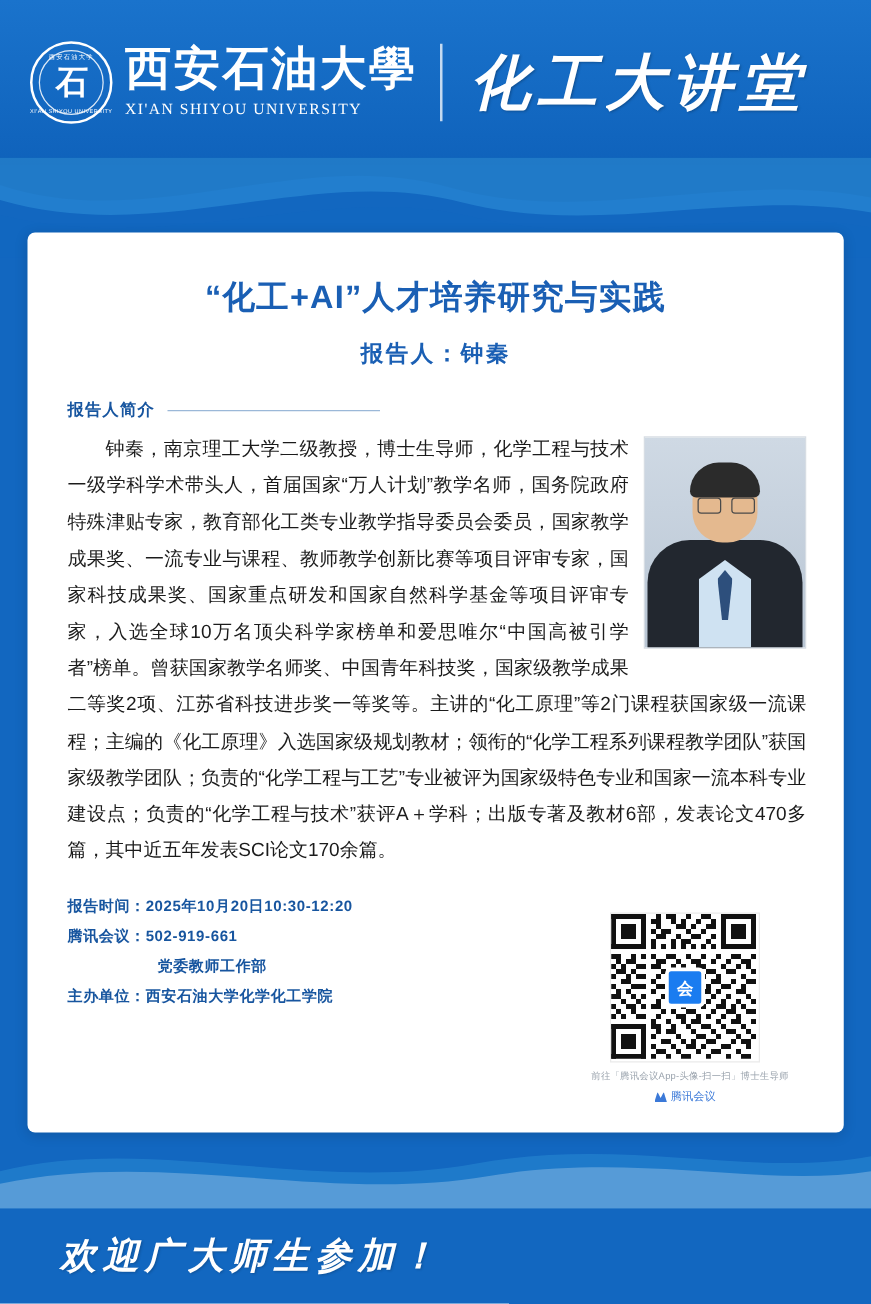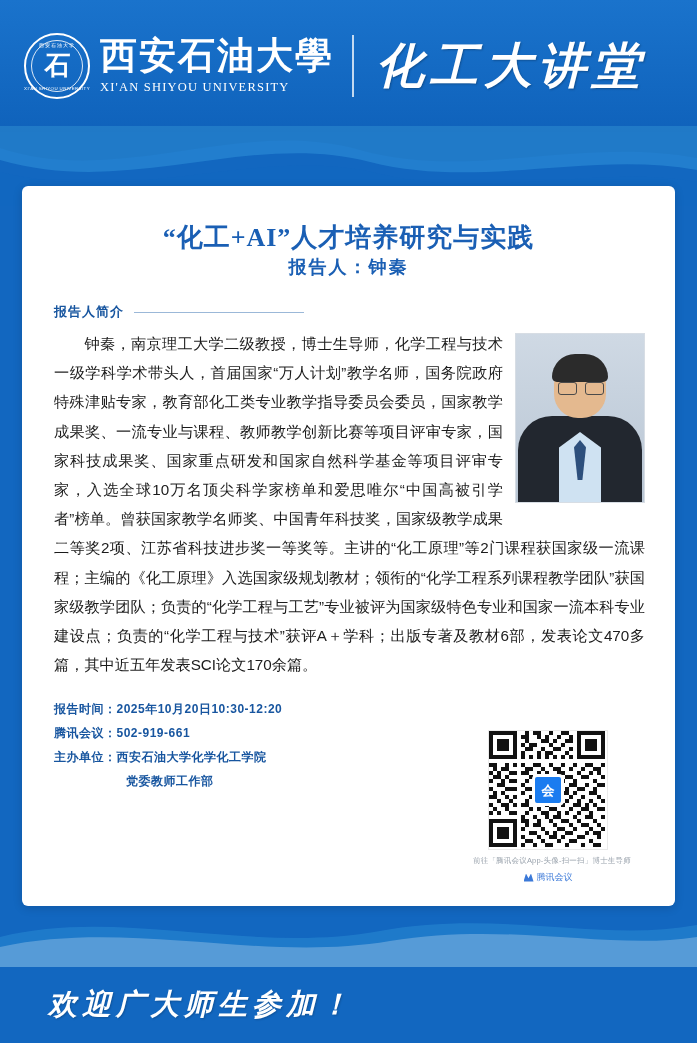--- a/index.html
+++ b/index.html
@@ -135,29 +135,29 @@
     border-radius: 6px;
     box-shadow: 0 2px 10px rgba(0,0,0,0.15);
   }
   .talk-title {
     text-align: center;
     color: #1a5fb4;
     font-size: 26px;
     font-weight: bold;
     letter-spacing: 1px;
     margin-top: 34px;
-    font-family: Liberation Serif, serif;
+    font-family: Liberation Sans, sans-serif;
   }
   .speaker-line {
     text-align: center;
     color: #1a5fb4;
     font-size: 18px;
     font-weight: bold;
     letter-spacing: 2px;
-    margin-top: 0;
+    margin-top: 16px;
   }
   .section-head {
     display: flex;
     align-items: center;
     margin: 24px 0 0 32px;
     width: 250px;
   }
   .section-head .sh-text {
     color: #17559f;
     font-size: 13px;
@@ -409,24 +409,24 @@
     </div>
 
     <div class="info-block">
       <div class="info-row">
         <span>报告时间：</span><span>2025年10月20日10:30-12:20</span>
       </div>
       <div class="info-row">
         <span>腾讯会议：</span><span>502-919-661</span>
       </div>
       <div class="info-row">
+        <span class="ind"></span><span>党委教师工作部</span>
+      </div>
+      <div class="info-row">
         <span>主办单位：</span><span>西安石油大学化学化工学院</span>
-      </div>
-      <div class="info-row">
-        <span class="ind"></span><span>党委教师工作部</span>
       </div>
     </div>
 
     <div class="qr-area">
       <div class="qr-box">
         <svg class="qr-canvas" width="116" height="116" viewBox="0 0 29 29" xmlns="http://www.w3.org/2000/svg" shape-rendering="crispEdges">
           <rect width="29" height="29" fill="#ffffff"></rect>
           <g fill="#111111">
 
             <rect x="0" y="0" width="7" height="1"></rect>

